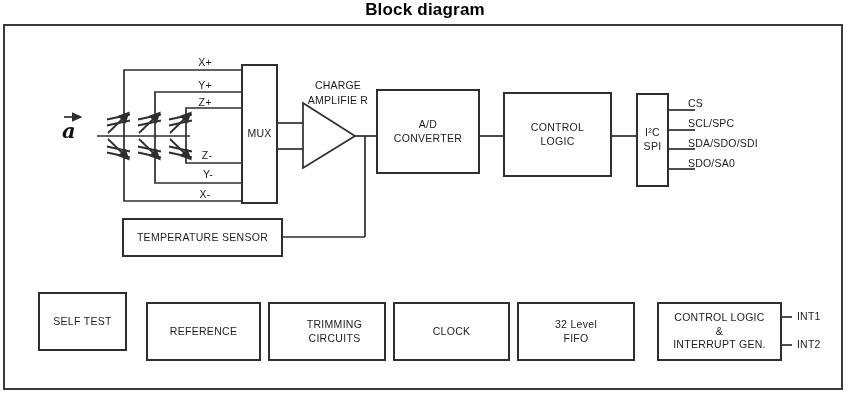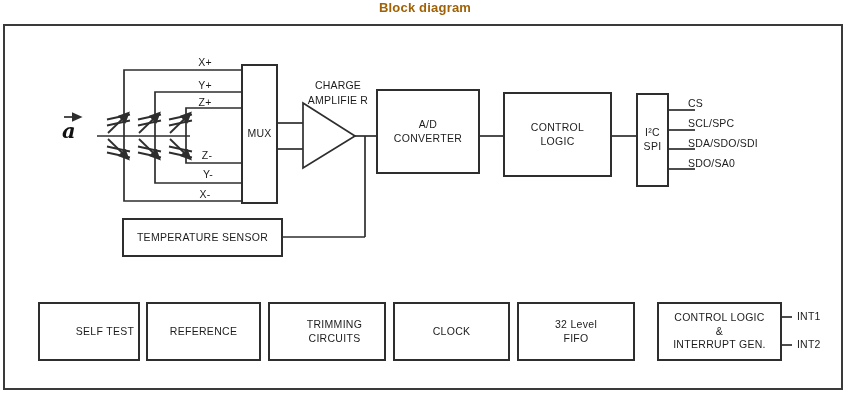--- a/index.html
+++ b/index.html
@@ -3,21 +3,21 @@
 <meta charset="utf-8">
 <style>
   html,body{margin:0;padding:0;background:#fff;}
   #stage{
     position:relative;width:850px;height:400px;background:#ffffff;
     font-family:"Liberation Sans", sans-serif;color:#1c1c1c;overflow:hidden;
   }
   .abs{position:absolute;}
   .title{
     width:850px;top:0;left:0;text-align:center;
-    font-size:13px;font-weight:bold;letter-spacing:0.2px;color:#a16207;
+    font-size:17px;font-weight:bold;letter-spacing:0.2px;color:#000000;
   }
   .frame{
     left:3px;top:24px;width:840px;height:366px;
     border:2px solid #3a3a3a;box-sizing:border-box;background:transparent;
   }
   .box{
     border:2px solid #2e2e2e;box-sizing:border-box;background:#fff;
     display:flex;flex-direction:column;align-items:center;justify-content:center;
     font-size:10.5px;letter-spacing:0.3px;line-height:1.3;text-align:center;color:#1c1c1c;
   }
@@ -139,21 +139,21 @@
 
   <div class="abs box" style="left:122px;top:218px;width:161px;height:39px;">
     <span>TEMPERATURE SENSOR</span>
   </div>
 
   <div class="abs lbl" style="left:688px;top:98px;">CS</div>
   <div class="abs lbl" style="left:688px;top:118px;">SCL/SPC</div>
   <div class="abs lbl" style="left:688px;top:138px;">SDA/SDO/SDI</div>
   <div class="abs lbl" style="left:688px;top:158px;">SDO/SA0</div>
 
-  <div class="abs box" style="left:38px;top:302px;width:102px;height:59px;padding-left:32px;">
+  <div class="abs box" style="left:38px;top:292px;width:89px;height:59px;">
     <span>SELF TEST</span>
   </div>
   <div class="abs box" style="left:146px;top:302px;width:115px;height:59px;">
     <span>REFERENCE</span>
   </div>
   <div class="abs box" style="left:268px;top:302px;width:118px;height:59px;padding-left:15px;">
     <div>TRIMMING</div>
     <div>CIRCUITS</div>
   </div>
   <div class="abs box" style="left:393px;top:302px;width:117px;height:59px;">

